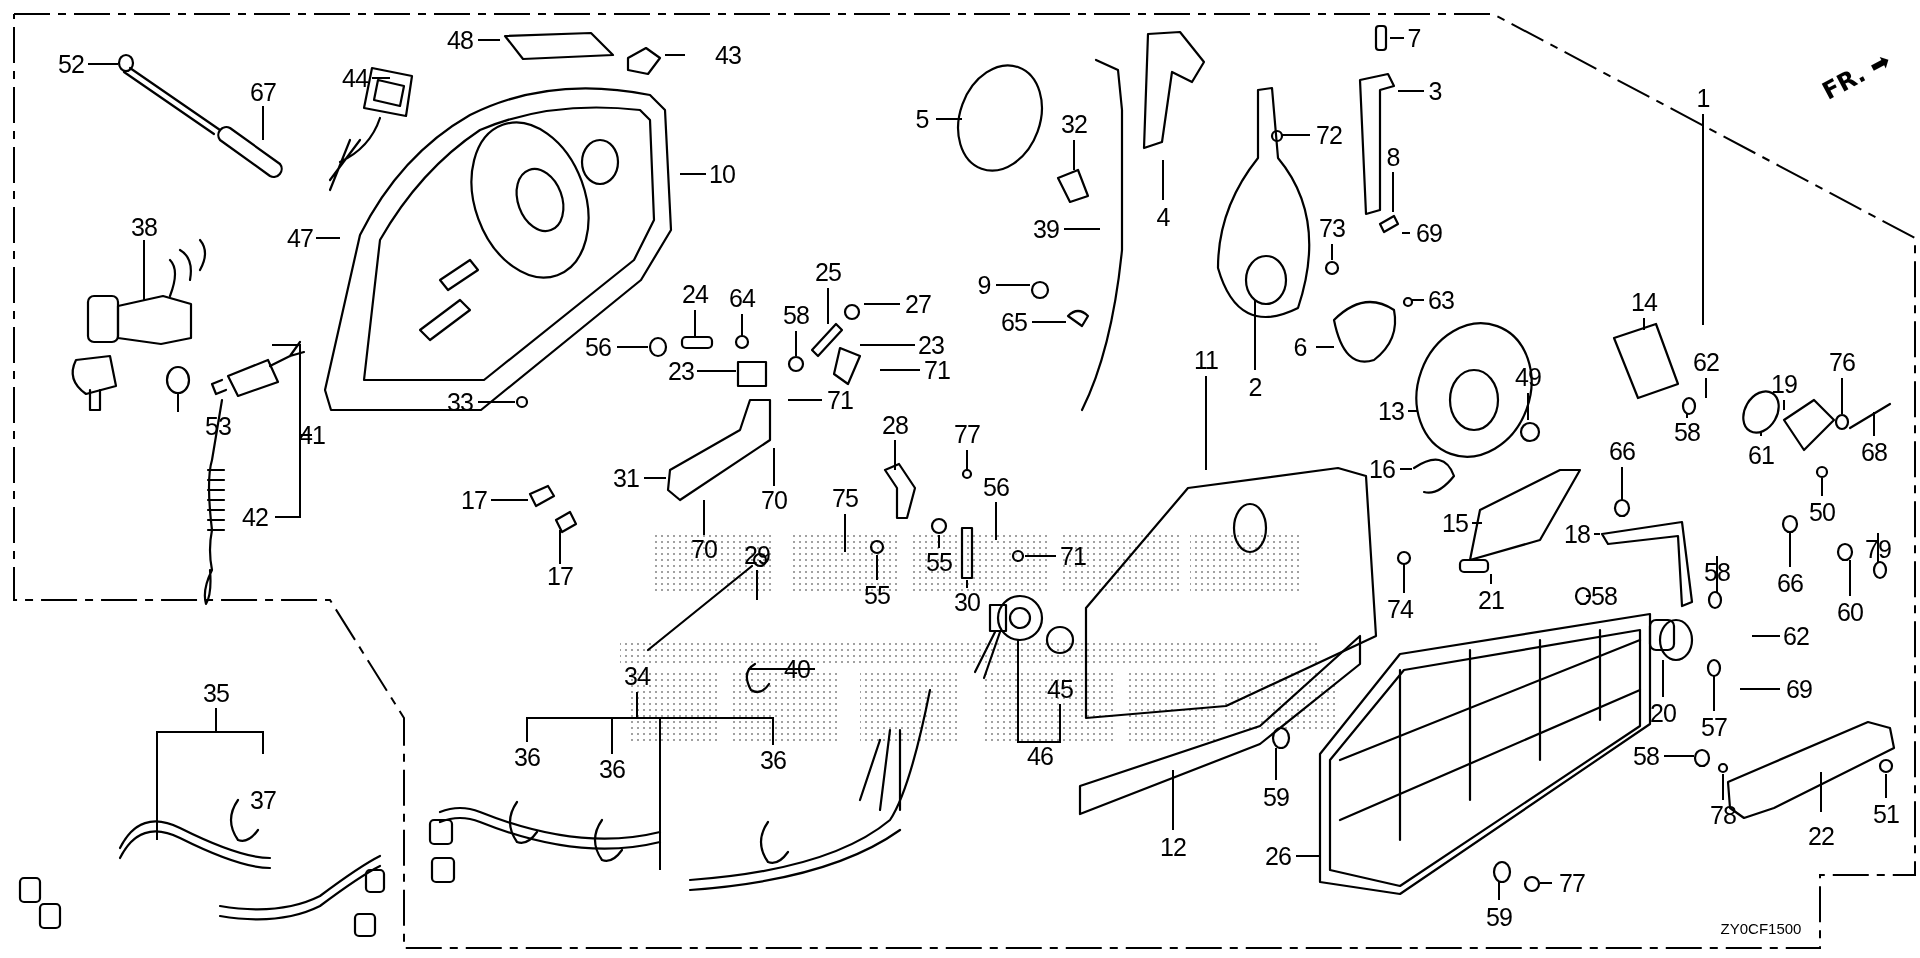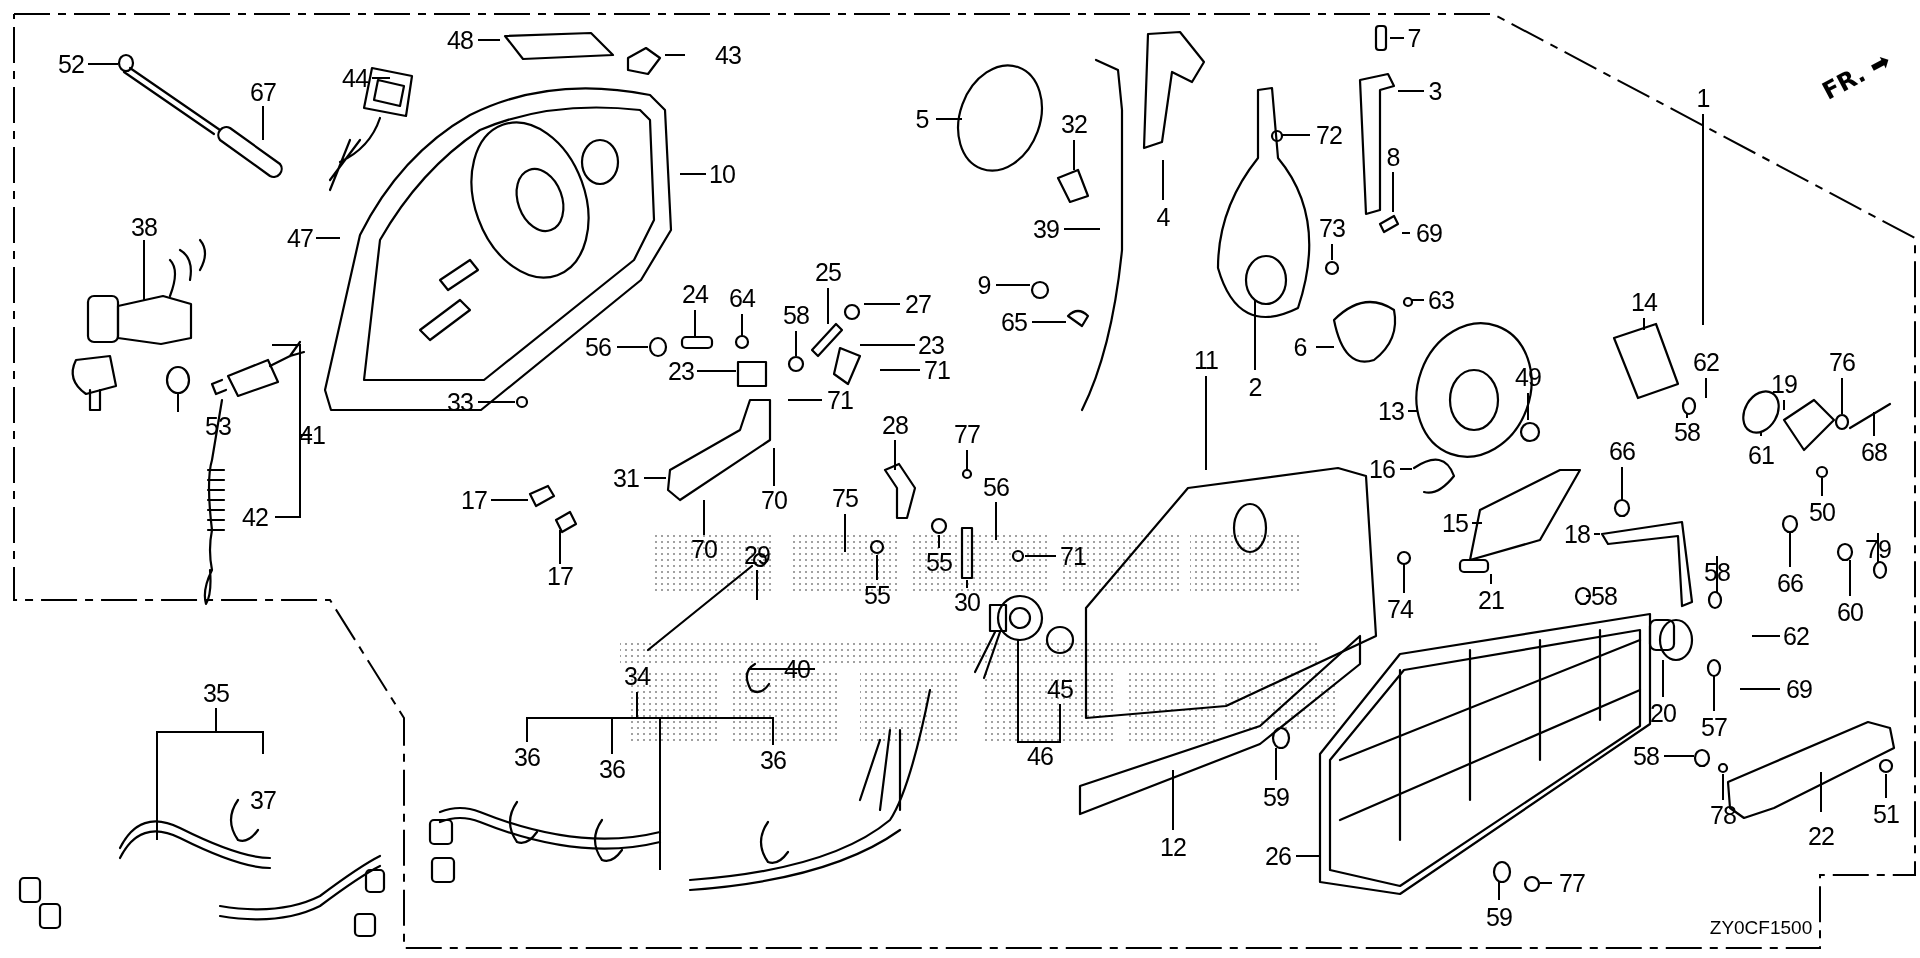--- a/index.html
+++ b/index.html
@@ -3,21 +3,21 @@
 <meta charset="utf-8">
 <style>
   html, body { margin: 0; padding: 0; background: #ffffff; }
   body { width: 1920px; height: 958px; position: relative; overflow: hidden;
          font-family: "Liberation Sans", sans-serif; color: #000; }
   #canvas { position: absolute; left: 0; top: 0; width: 1920px; height: 958px; }
   .lbl { position: absolute; font-family: "Liberation Sans Narrow", "Liberation Sans", sans-serif;
          font-size: 25px; line-height: 25px; transform: translate(-50%, -50%); white-space: nowrap;
          letter-spacing: -1px; }
   .code { position: absolute; left: 1761px; top: 928px; transform: translate(-50%,-50%);
-          font-size: 19px; font-family: "Liberation Sans", sans-serif; }
+          font-size: 15px; font-family: "Liberation Sans", sans-serif; }
   .fr { position: absolute; left: 1820px; top: 62px; transform: rotate(-28deg);
         font-weight: bold; font-size: 24px; font-family: "DejaVu Sans", sans-serif; }
 </style>
 </head>
 <body>
 
 <div id="canvas">
   <svg width="1920" height="958" viewBox="0 0 1920 958" xmlns="http://www.w3.org/2000/svg" style="position:absolute;left:0;top:0">
 
     <defs>

